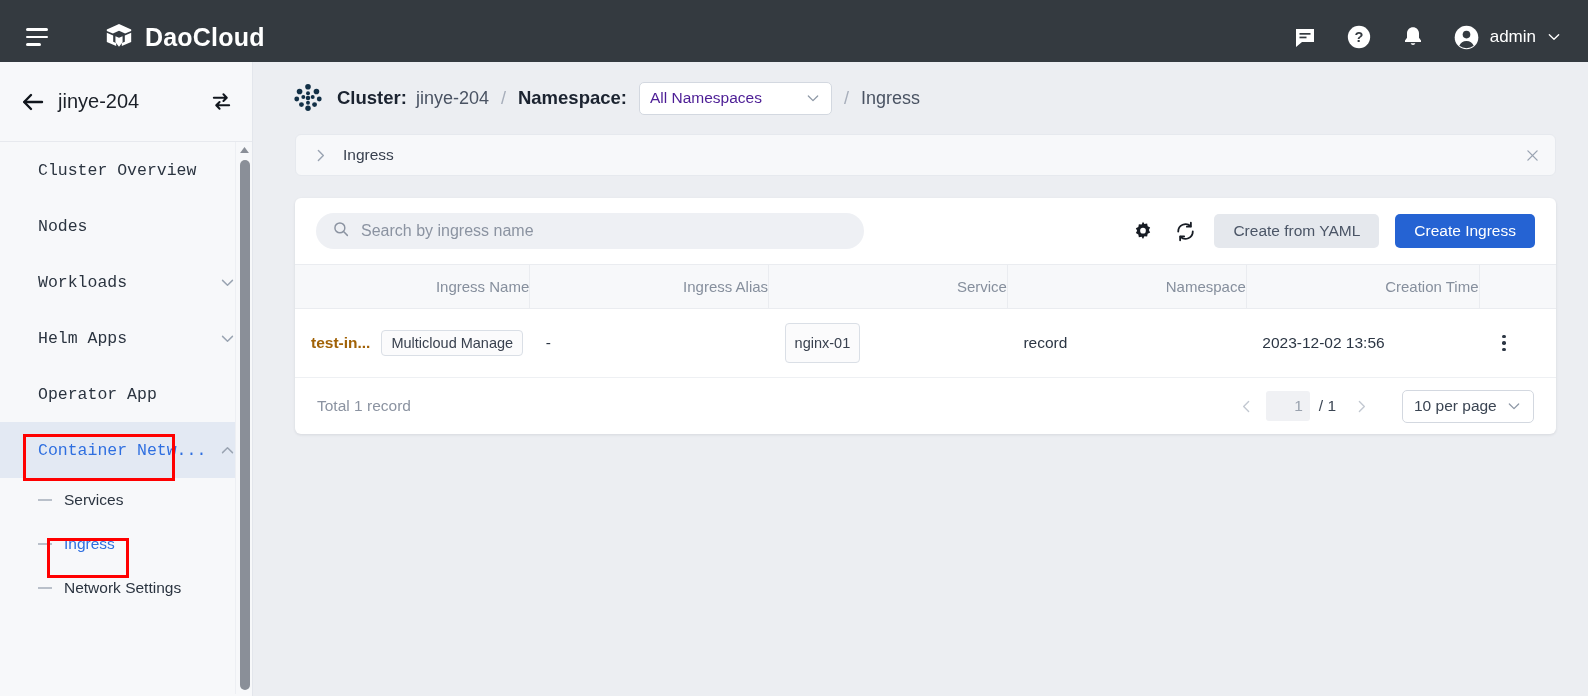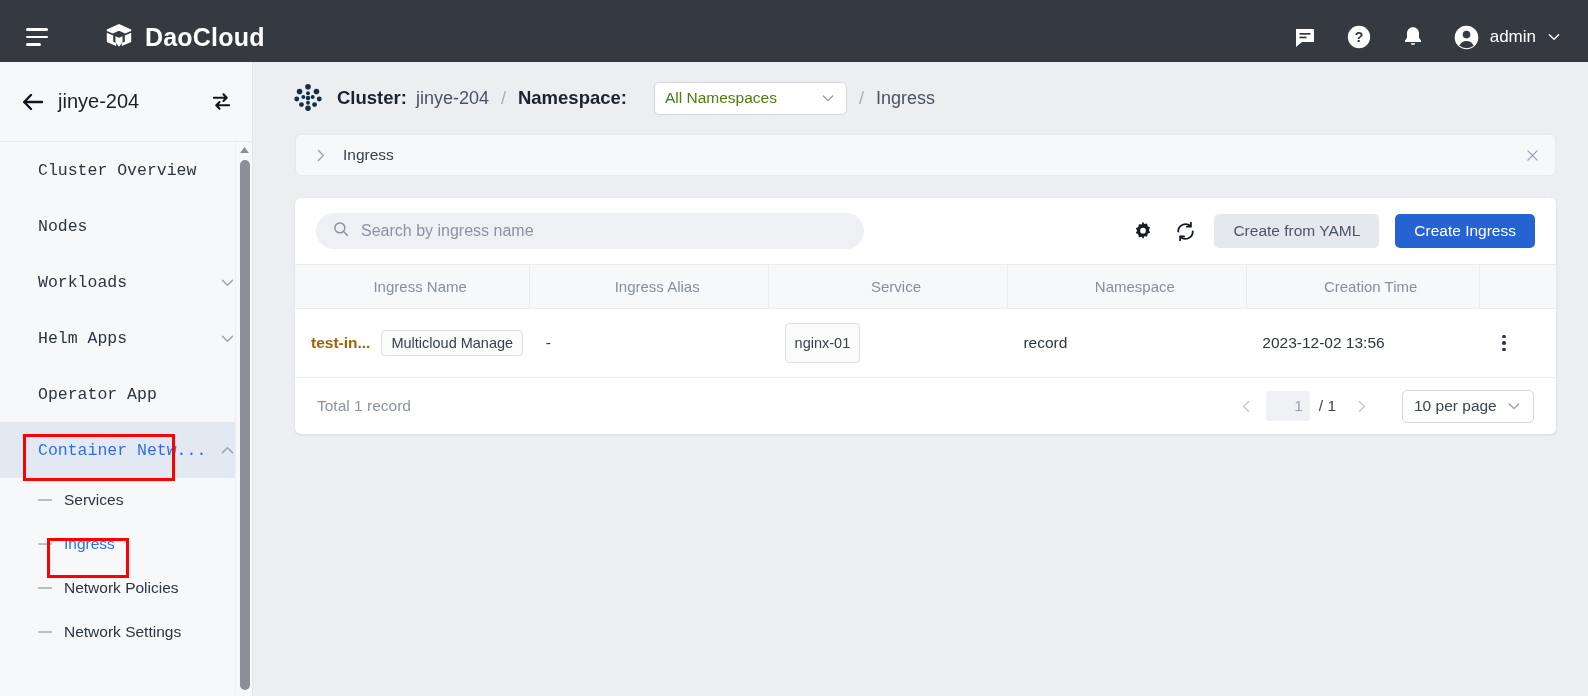--- a/index.html
+++ b/index.html
@@ -68,23 +68,23 @@
 
   
   .main { position: absolute; left: 253px; top: 62px; width: 1335px; height: 634px; background: #eceef2; }
 
   .crumbbar { height: 72px; display: flex; align-items: center; padding-left: 40px; gap: 0; }
   .cluster-icon { width: 30px; height: 30px; margin-right: 14px; }
   .cb-label { font-size: 18.5px; font-weight: bold; color: #1b2330; }
   .cb-value { font-size: 18px; color: #4a5363; margin-left: 9px; }
   .cb-sep { font-size: 18px; color: #a7aebb; margin: 0 12px; }
   .ns-select {
-    margin-left: 27px; width: 193px; height: 33px; background: #fff;
+    margin-left: 12px; width: 193px; height: 33px; background: #fff;
     border: 1px solid #d3d8e0; border-radius: 5px; display: flex; align-items: center;
-    padding: 0 10px; font-size: 15.5px; color: #4d7c0f; cursor: pointer;
+    padding: 0 10px; font-size: 15.5px; color: #4c1d95; cursor: pointer;
   }
   .ns-select .chev { margin-left: auto; color: #8e98a6; display: flex; }
   .cb-last { font-size: 18px; color: #4a5363; }
 
   .tabcard {
     margin: 0 32px 0 42px; height: 42px; background: #f7f8fa;
     border: 1px solid #e6e9ee; border-radius: 6px; display: flex; align-items: center;
     padding: 0 14px 0 16px;
   }
   .tabcard .chev-right { color: #9aa4b2; display: flex; margin-right: 14px; cursor: pointer; }
@@ -110,21 +110,21 @@
   .btn {
     height: 34px; border-radius: 5px; display: flex; align-items: center; justify-content: center;
     padding: 0 19px; font-size: 15.5px; cursor: pointer; border: none;
     font-family: "Liberation Sans", sans-serif;
   }
   .btn-secondary { background: #e5e8ed; color: #4b5566; }
   .btn-primary { background: #2563d3; color: #fff; }
 
   table.grid { width: 100%; border-collapse: collapse; table-layout: fixed; }
   table.grid th {
-    background: #f7f8fa; text-align: center; font-weight: normal;
+    background: #f7f8fa; text-align: right; font-weight: normal;
     font-size: 15px; color: #868f9d; padding: 13px 0 13px 16px;
     border-top: 1px solid #eaecf0; border-bottom: 1px solid #eaecf0;
     border-right: 1px solid #eaecf0; overflow: hidden; white-space: nowrap;
   }
   table.grid th:last-child { border-right: none; }
   table.grid td {
     padding: 14px 0 14px 16px; font-size: 15.5px; color: #2c3644;
     border-bottom: 1px solid #eef0f3; overflow: hidden; white-space: nowrap;
   }
   .name-cell { display: flex; align-items: center; gap: 11px; }
@@ -262,24 +262,20 @@
       </span>
     </div>
 
     <div class="sb-sub">
       <span class="dash"></span>
       <span class="lbl">Services</span>
     </div>
     <div class="sb-sub active">
       <span class="dash"></span>
       <span class="lbl">Ingress</span>
-    </div>
-    <div class="sb-sub">
-      <span class="dash"></span>
-      <span class="lbl">Network Policies</span>
     </div>
     <div class="sb-sub">
       <span class="dash"></span>
       <span class="lbl">Network Settings</span>
     </div>
 
     <div class="sb-scroll">
       <svg class="sb-scroll-up" viewBox="0 0 12 9">
           <path d="M6 1 L11 8 L1 8 Z" fill="#8a8f98"></path>
         </svg>

